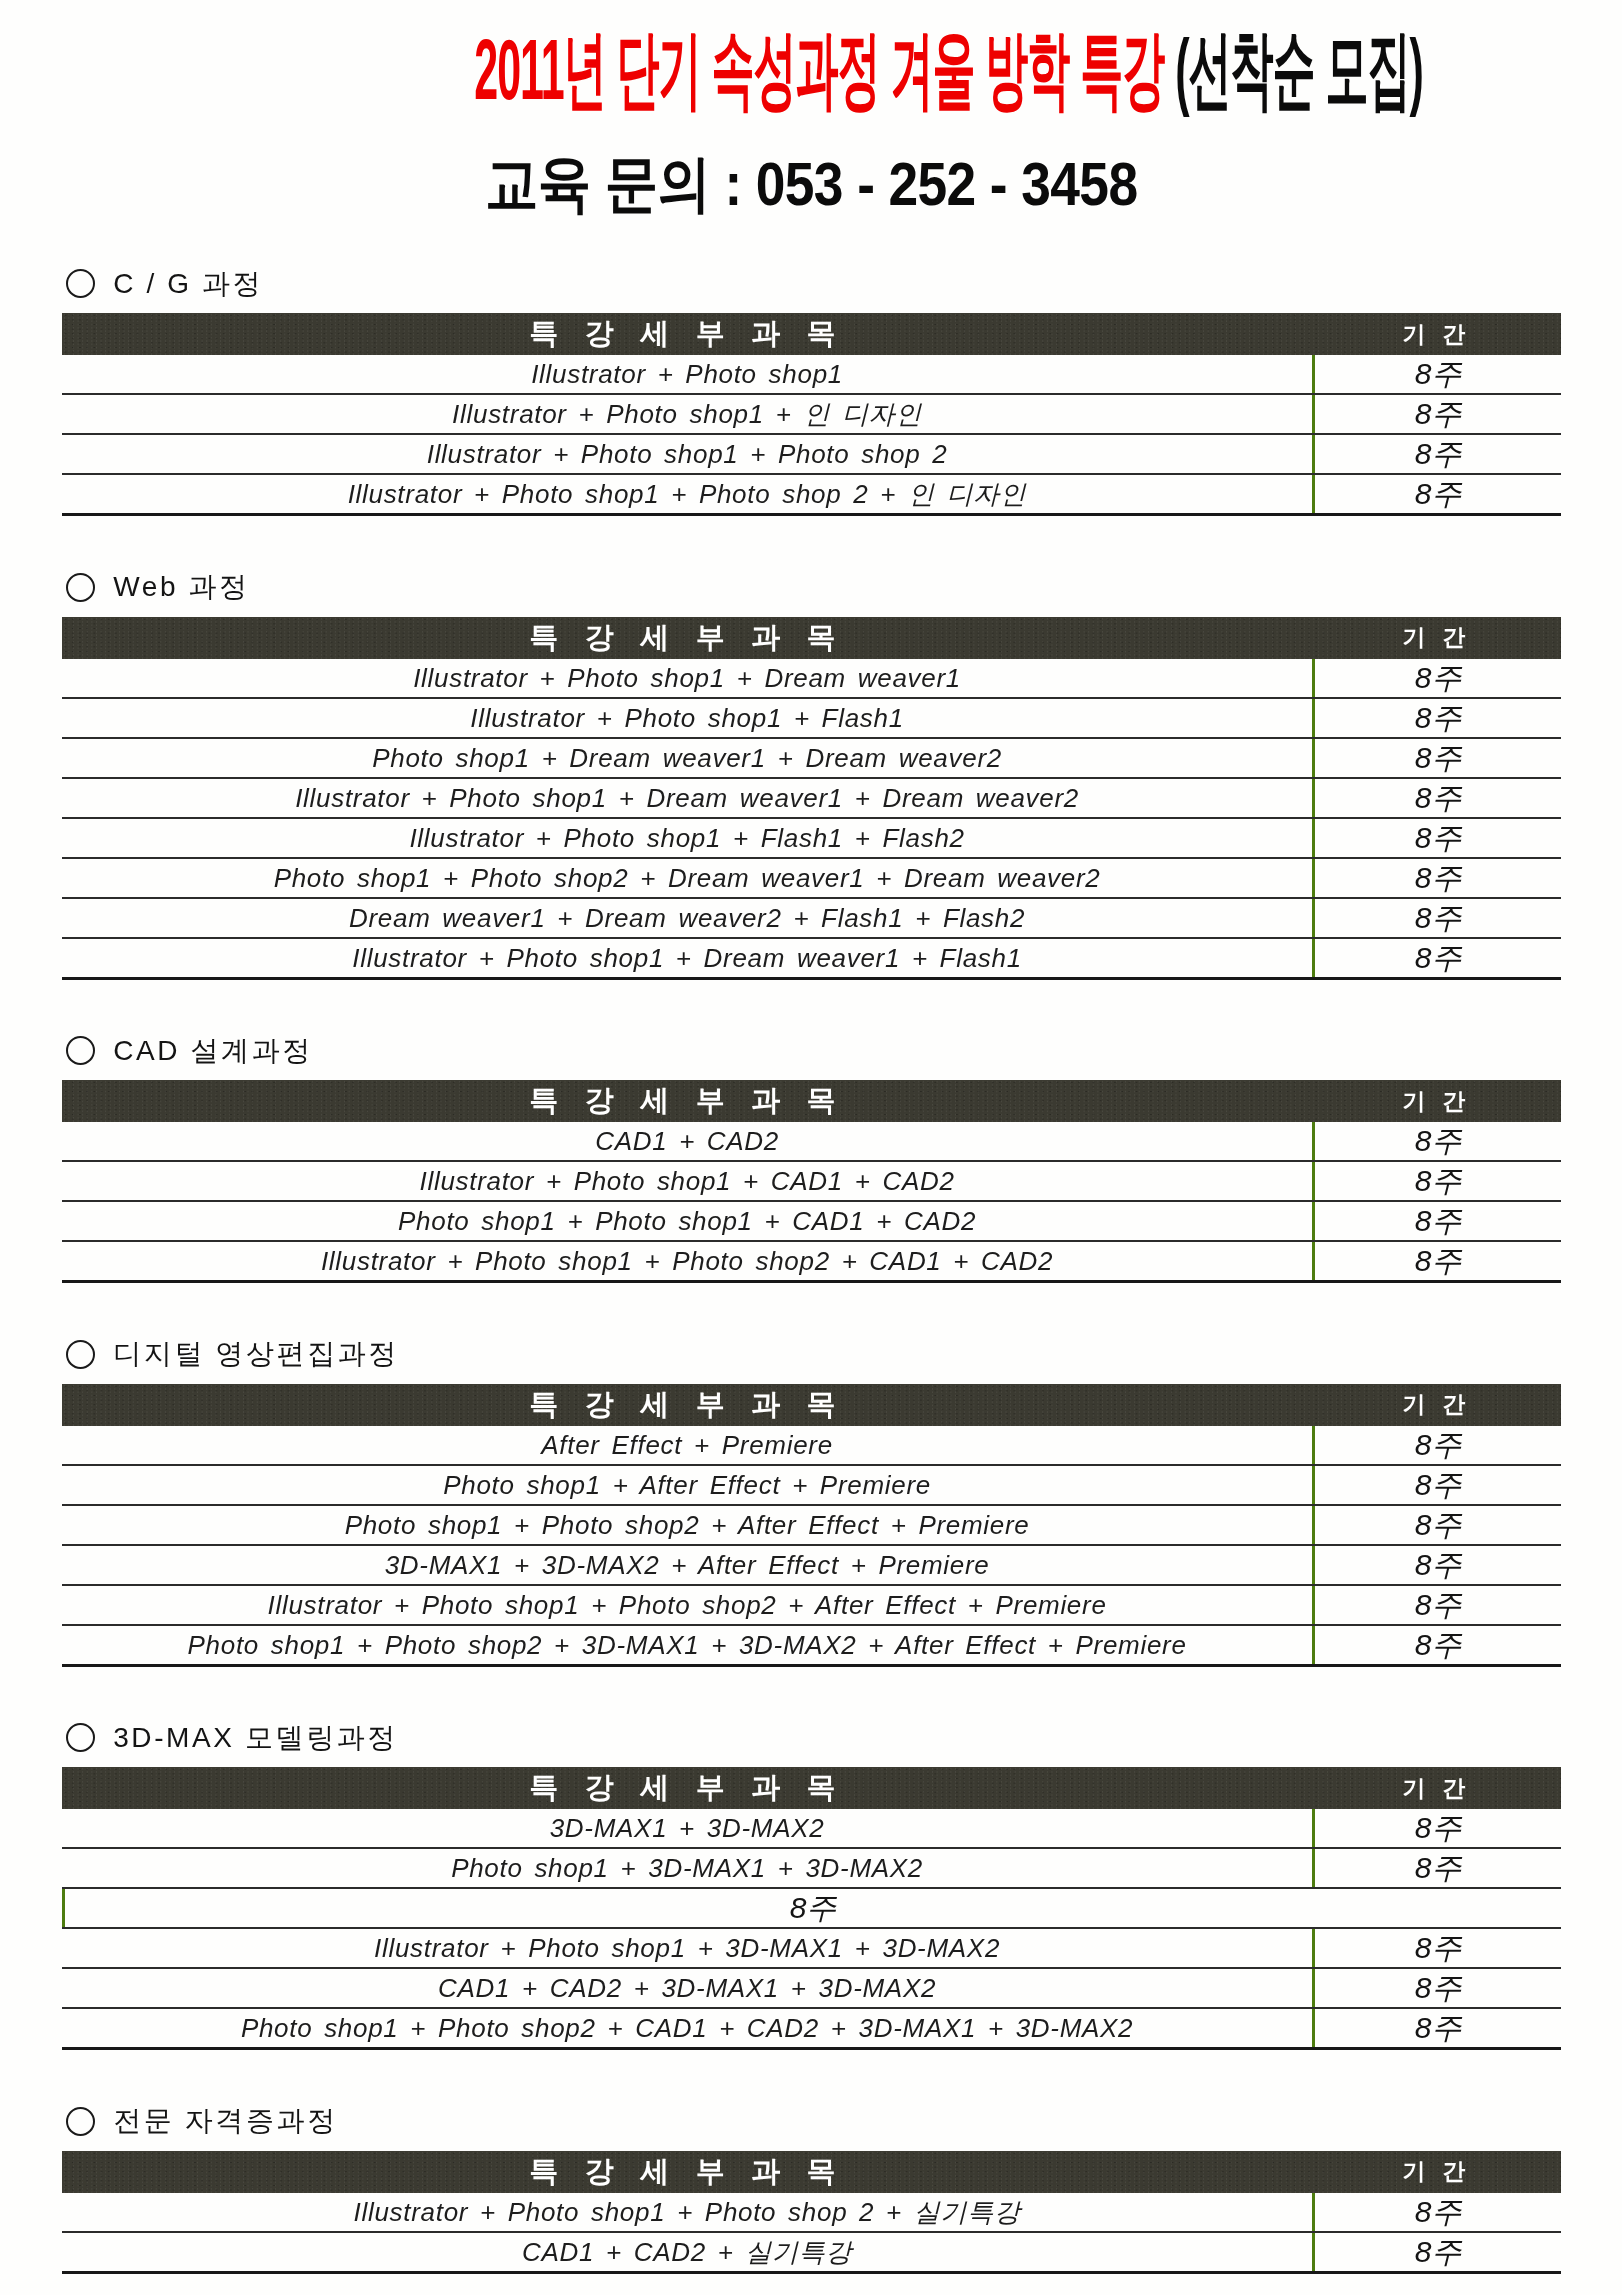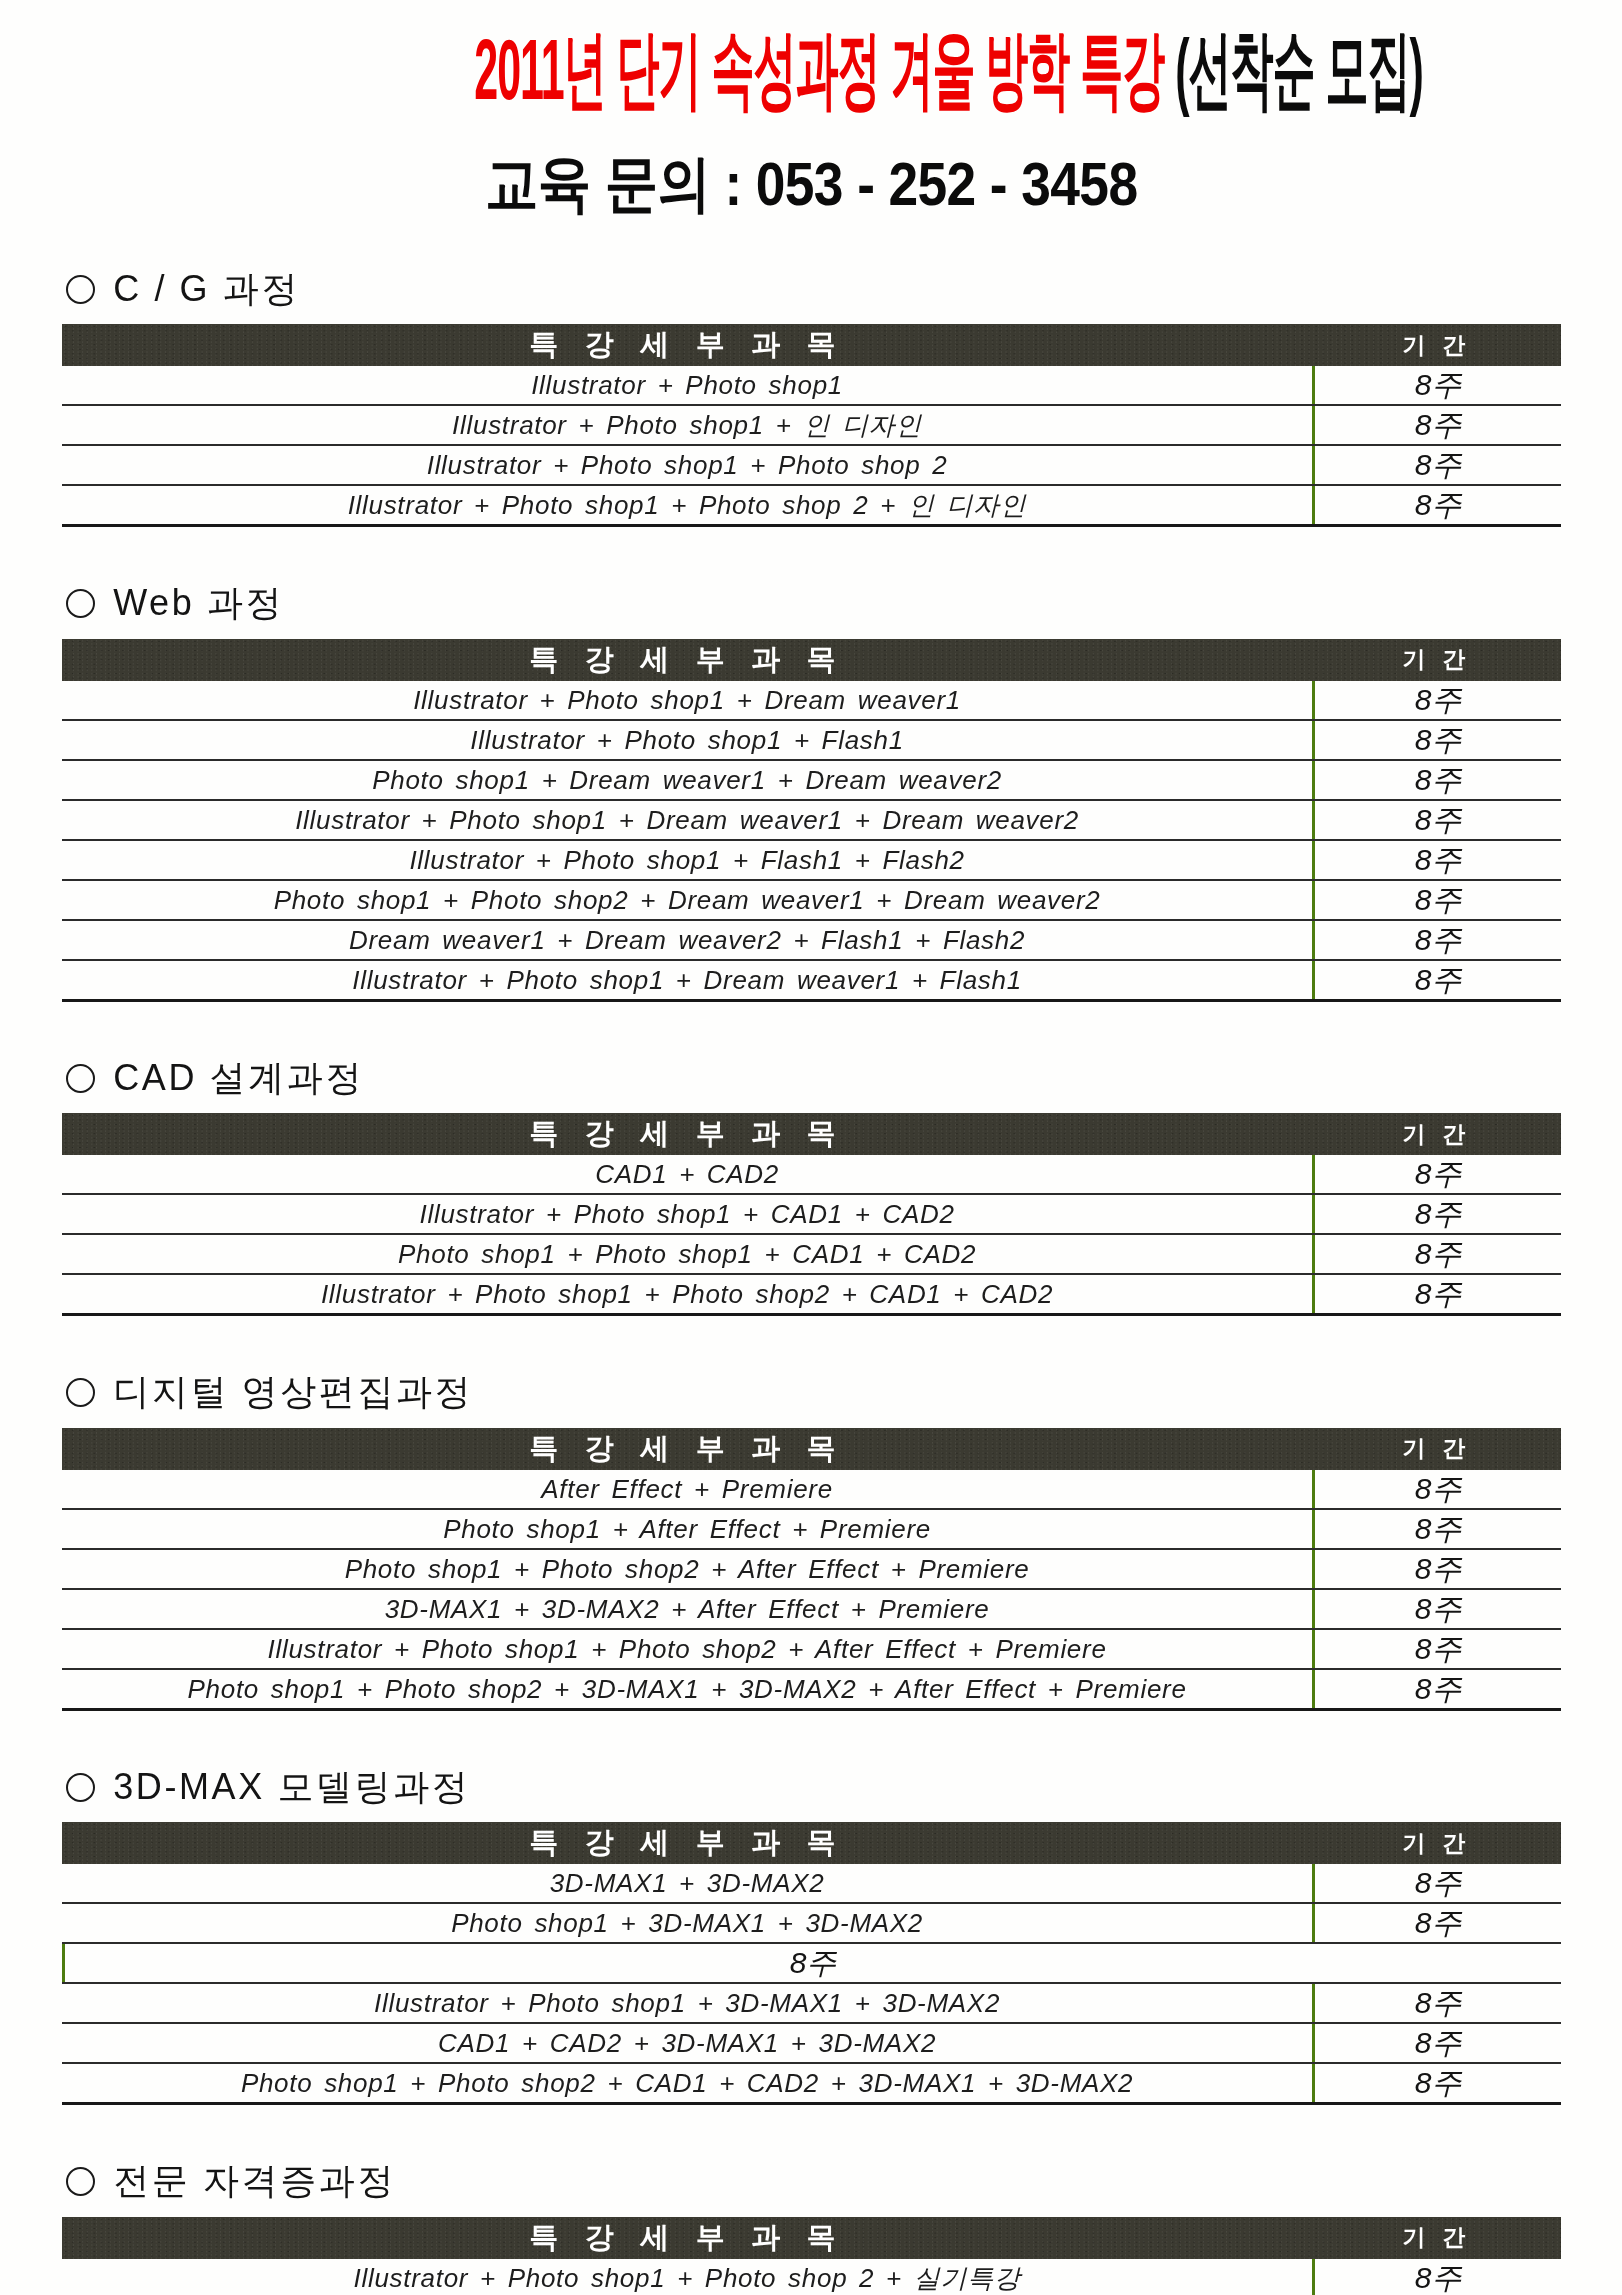--- a/index.html
+++ b/index.html
@@ -48,21 +48,21 @@
   }
 
   
   .sections{margin:0 62px;}
   .section{margin-top:52px;}
   .section:first-child{margin-top:39px;}
 
   .section-label{
     display:flex;align-items:center;gap:18.3px;
     margin:0 0 10.5px 3.9px;
-    font-size:36px;
+    font-size:28px;
     letter-spacing:2.6px;
     color:#141414;
   }
   .bullet{
     flex:0 0 auto;
     width:25px;height:25px;
     border:2.6px solid #1a1a1a;
     border-radius:50%;
     background:transparent;
   }

